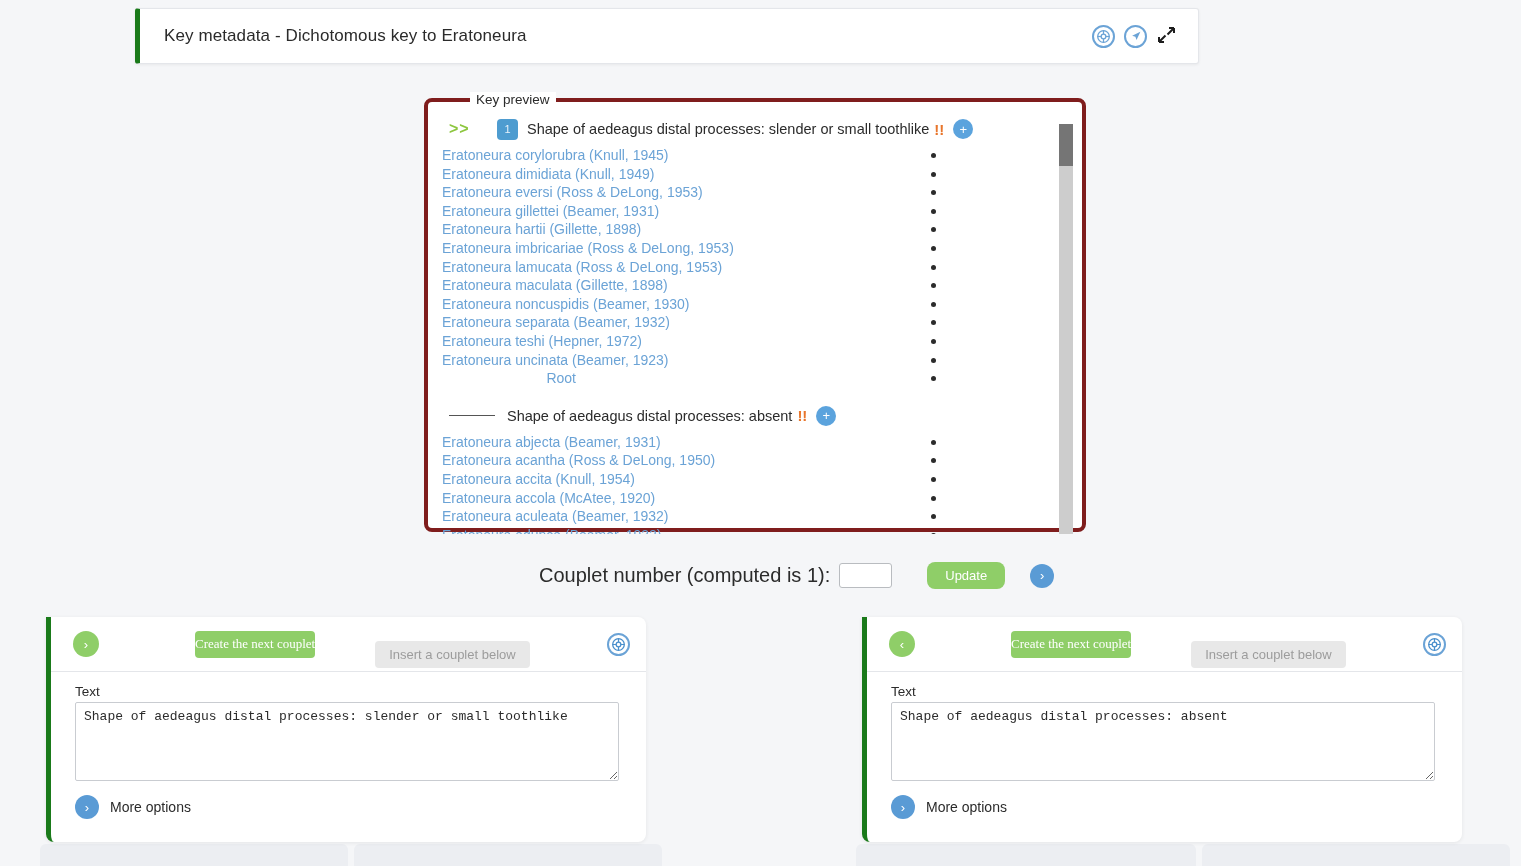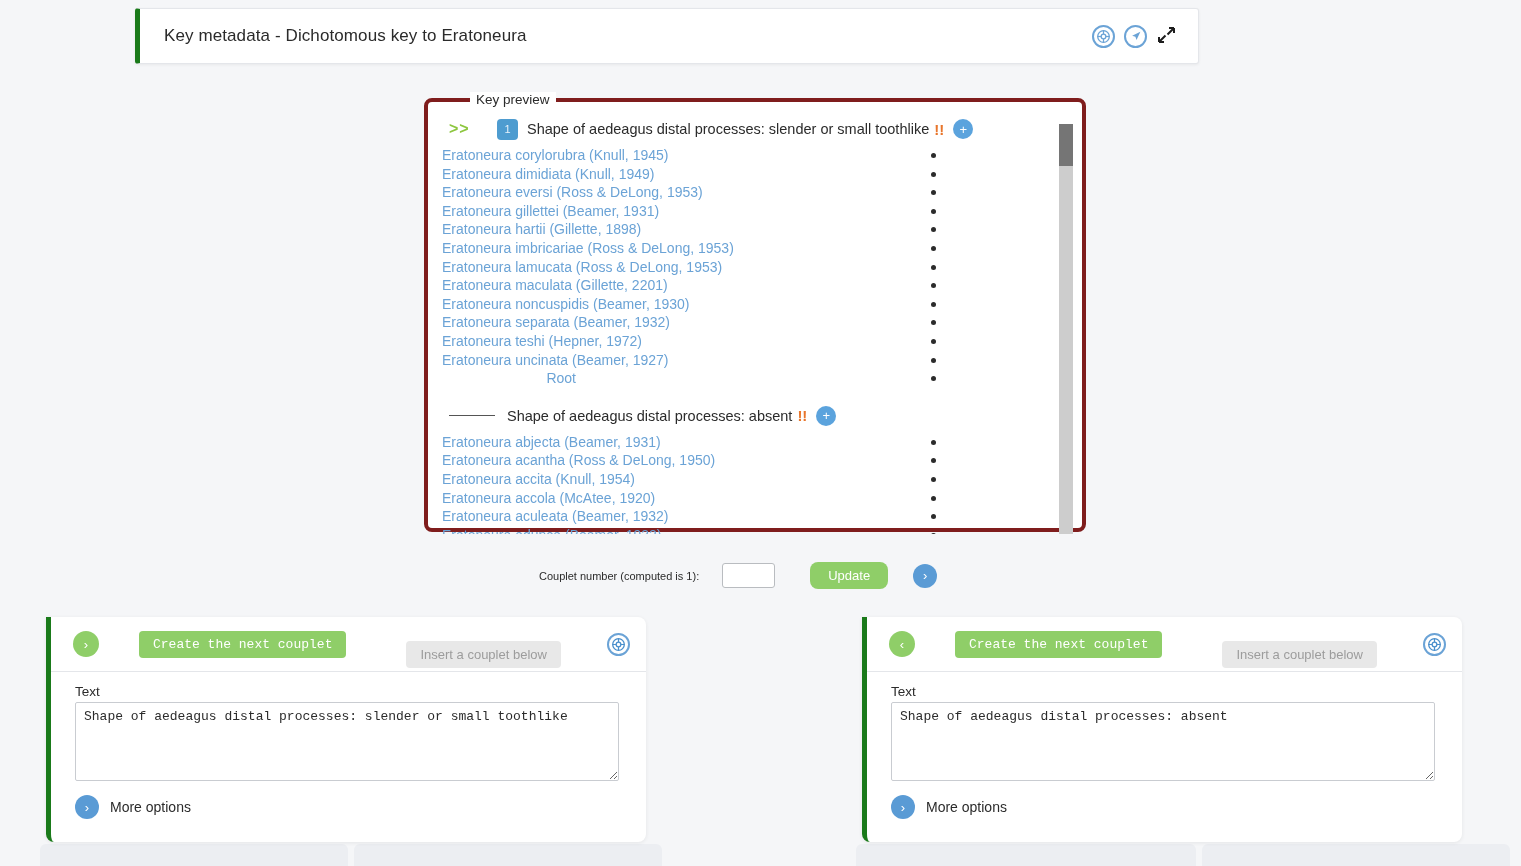--- a/index.html
+++ b/index.html
@@ -160,21 +160,21 @@
   ul.species li { line-height: 18.6px; text-align: right; }
   .list-gap { height: 13px; }
 
   
   .couplet-number-row {
     position: absolute;
     left: 539px; top: 562px;
     display: flex;
     align-items: center;
   }
-  .cn-label { font-size: 11px; color: #2b2b2b; margin-right: 23px; }
+  .cn-label { font-size: 20px; color: #2b2b2b; margin-right: 9px; }
   .cn-input {
     width: 53px; height: 25px;
     border: 1px solid #b9bcc0;
     border-radius: 3px;
     background: #fff;
     font-family: "Liberation Sans", sans-serif;
     font-size: 13px;
     padding: 0 4px;
   }
   .btn-update {
@@ -238,25 +238,25 @@
     align-items: center;
     border-bottom: 1px solid #e4e6ea;
     padding: 0 16px 0 22px;
   }
   .btn-create {
     background: #8fce68;
     color: #ffffff;
     border: none;
     border-radius: 4px;
     height: 27px;
-    padding: 0 14px;
-    font-size: 13px;
-    font-family: Liberation Mono, monospace;
-    cursor: pointer;
-    margin-left: 40px;
+    padding: 0 0;
+    font-size: 13px;
+    font-family: Liberation Serif, serif;
+    cursor: pointer;
+    margin-left: 96px;
   }
   .btn-insert {
     background: #e8e8e8;
     color: #9c9c9c;
     border: none;
     border-radius: 4px;
     height: 27px;
     padding: 0 14px;
     font-size: 13px;
     font-family: "Liberation Sans", sans-serif;
@@ -330,25 +330,25 @@
       <span class="plus-btn">+</span>
     </div>
     <ul class="species">
       <li><span>Eratoneura corylorubra (Knull, 1945)</span></li>
       <li><span>Eratoneura dimidiata (Knull, 1949)</span></li>
       <li><span>Eratoneura eversi (Ross &amp; DeLong, 1953)</span></li>
       <li><span>Eratoneura gillettei (Beamer, 1931)</span></li>
       <li><span>Eratoneura hartii (Gillette, 1898)</span></li>
       <li><span>Eratoneura imbricariae (Ross &amp; DeLong, 1953)</span></li>
       <li><span>Eratoneura lamucata (Ross &amp; DeLong, 1953)</span></li>
-      <li><span>Eratoneura maculata (Gillette, 2201)</span></li>
+      <li><span>Eratoneura maculata (Gillette, 1898)</span></li>
       <li><span>Eratoneura noncuspidis (Beamer, 1930)</span></li>
       <li><span>Eratoneura separata (Beamer, 1932)</span></li>
       <li><span>Eratoneura teshi (Hepner, 1972)</span></li>
-      <li><span>Eratoneura uncinata (Beamer, 1927)</span></li>
+      <li><span>Eratoneura uncinata (Beamer, 1923)</span></li>
       <li><span>Root</span></li>
     </ul>
 
     <div class="list-gap"></div>
 
     <div class="couplet-row">
       <span class="lead-dash"></span>
       <span class="couplet-text">Shape of aedeagus distal processes: absent</span>
       <span class="bangs">!!</span>
       <span class="plus-btn">+</span>

